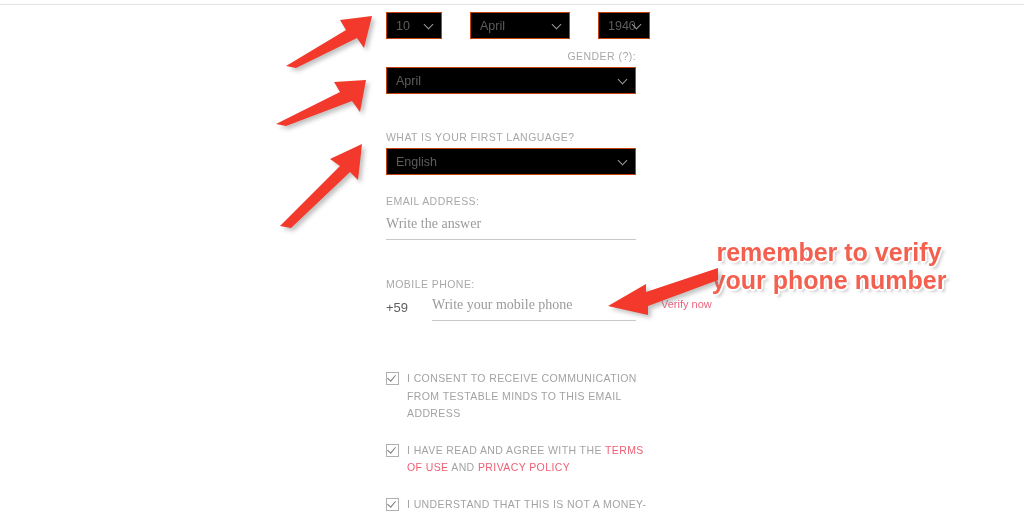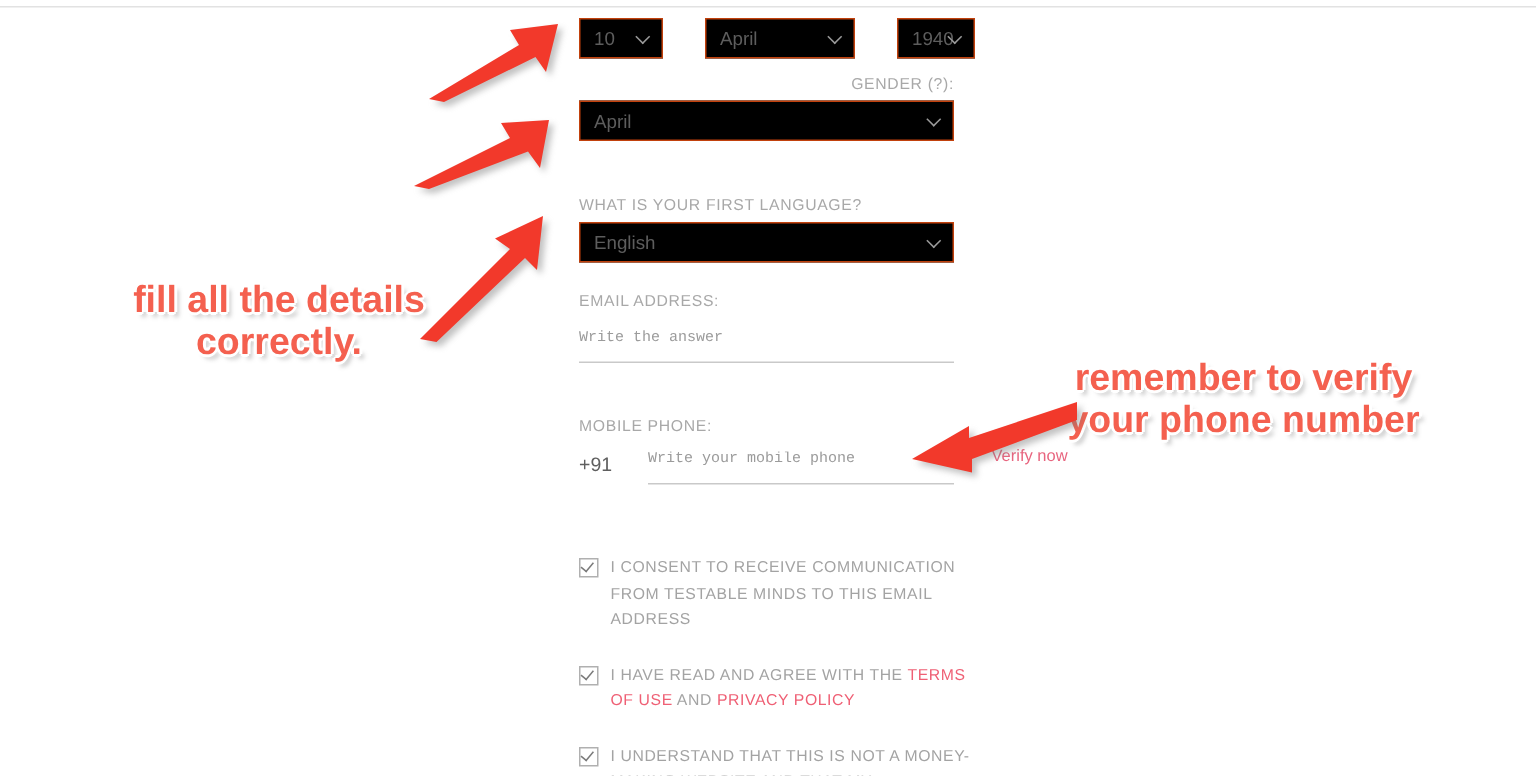--- a/index.html
+++ b/index.html
@@ -103,22 +103,22 @@
   .uline-wrap {
     margin-top: 6px;
     width: 250px;
     border-bottom: 1px solid #c9c9c9;
   }
   .uline {
     border: 0;
     outline: 0;
     background: transparent;
     width: 100%;
-    font-family: Liberation Mono, monospace;
-    font-size: 10px;
+    font-family: Liberation Serif, serif;
+    font-size: 14px;
     color: #ec4899;
     padding: 0 0 6px 0;
     line-height: 18px;
   }
   .uline::placeholder { color: #9b9b9b; opacity: 1; }
 
   .phone-row {
     margin-top: 4px;
     display: flex;
     align-items: flex-end;
@@ -264,21 +264,21 @@
     <div class="blk blk-email">
       <div class="field-label">EMAIL ADDRESS:</div>
       <div class="uline-wrap">
         <input class="uline" type="text" placeholder="Write the answer" style="">
       </div>
     </div>
 
     <div class="blk blk-phone">
       <div class="field-label">MOBILE PHONE:</div>
       <div class="phone-row">
-        <div class="phone-cc">+91</div>
+        <div class="phone-cc">+59</div>
         <div class="phone-input-wrap">
           <input class="uline" type="text" placeholder="Write your mobile phone" style="">
         </div>
       </div>
       <div class="verify-link">Verify now</div>
     </div>
 
   </div>
 
   <div class="consents">
@@ -293,22 +293,20 @@
       <span class="consent-text"><span>I HAVE READ AND AGREE WITH THE </span><span class="lnk">TERMS OF USE</span><span> AND </span><span class="lnk">PRIVACY POLICY</span></span>
     </div>
 
     <div class="consent">
       <span class="cbox"></span>
       <span class="consent-text">I UNDERSTAND THAT THIS IS NOT A MONEY-MAKING WEBSITE AND THAT MY PARTICIPATION IN STUDIES AND EARNINGS WILL BE LIMITED TO $50 PER MONTH</span>
     </div>
 
   </div>
 
-  <div class="annot annot-left">fill all the details
-correctly.</div>
   <div class="annot annot-right">remember to verify
 your phone number</div>
 
   <div class="arrow" style="left:284px; top:6px; width:98px; height:62px;">
     <svg width="98" height="62" viewBox="0 0 98 62">
       <g style="filter:drop-shadow(3px 3px 2px rgba(120,120,120,0.45))">
         <path d="M2 60 L62 24 L56 14 L88 10 L80 42 L73 32 L12 62 Z" fill="#f2392b"></path>
       </g>
     </svg>
   </div>

